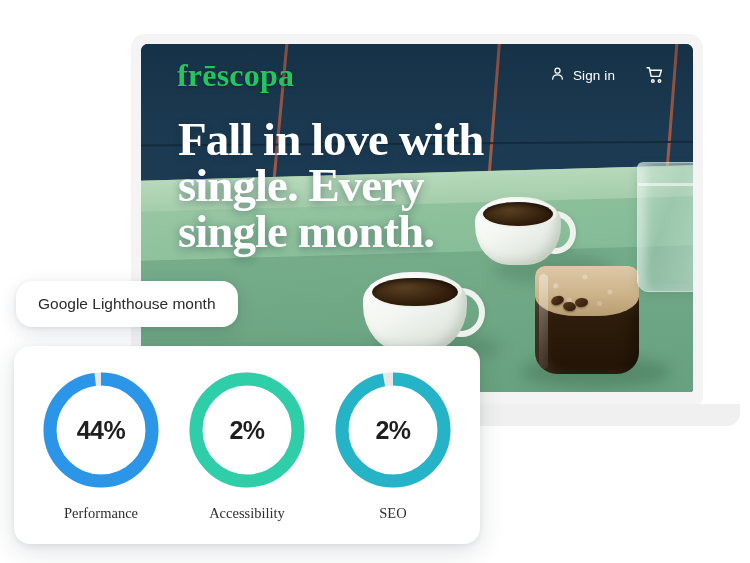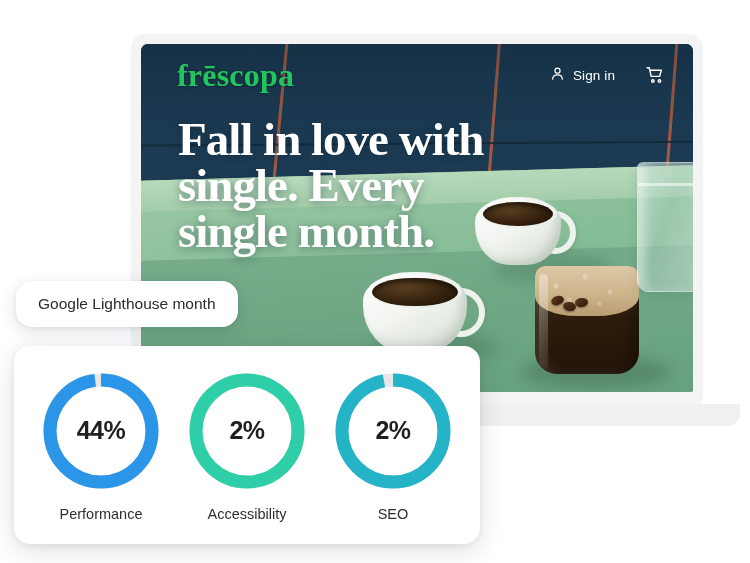--- a/index.html
+++ b/index.html
@@ -349,20 +349,21 @@
     align-items: center;
     justify-content: center;
     font-size: 25px;
     font-weight: bold;
     color: #1f1f1f;
     letter-spacing: -.5px;
   }
   .score-label {
     font-size: 14.5px;
     color: #2f2f2f;
+    font-family: Liberation Serif, serif;
   }
 </style>
 </head>
 <body>
 
 <div id="laptop-mockup">
 
   <div id="laptop-lid">
     <div id="laptop-screen">
 

